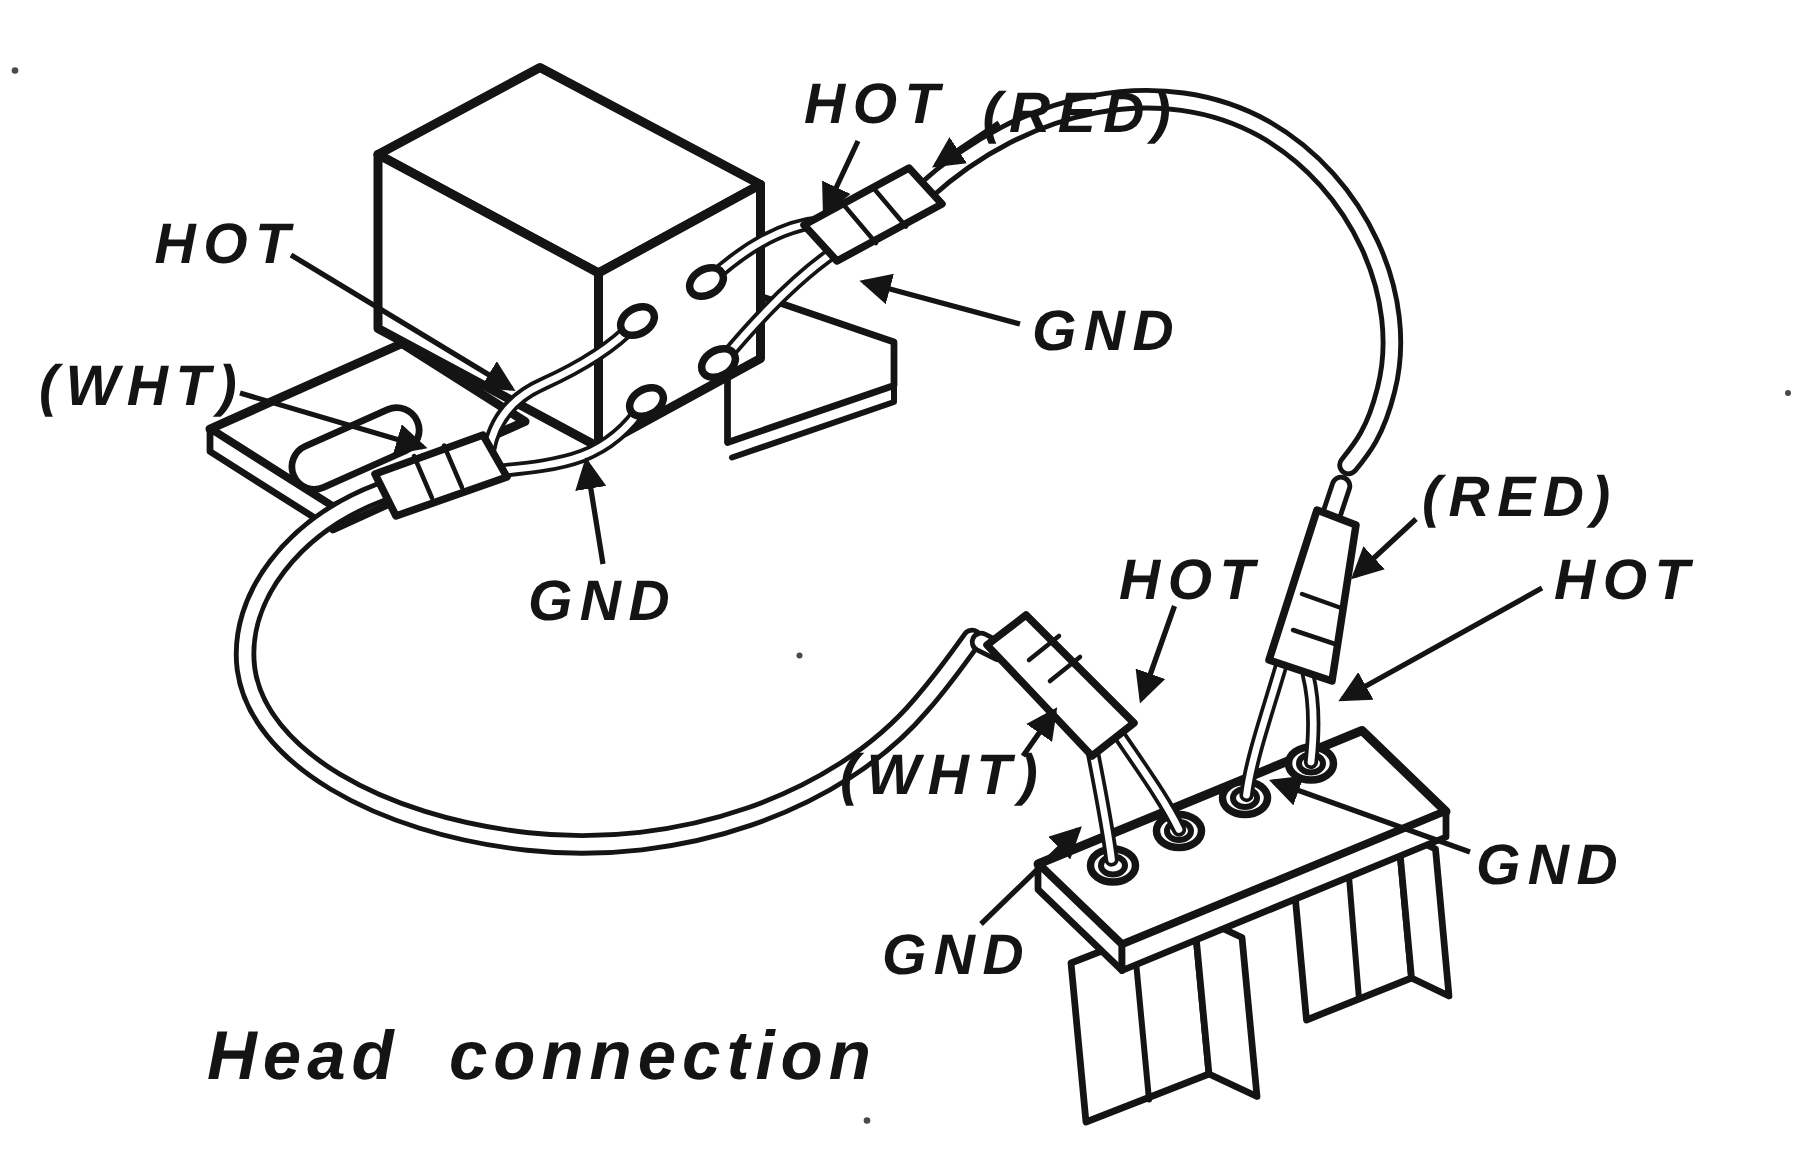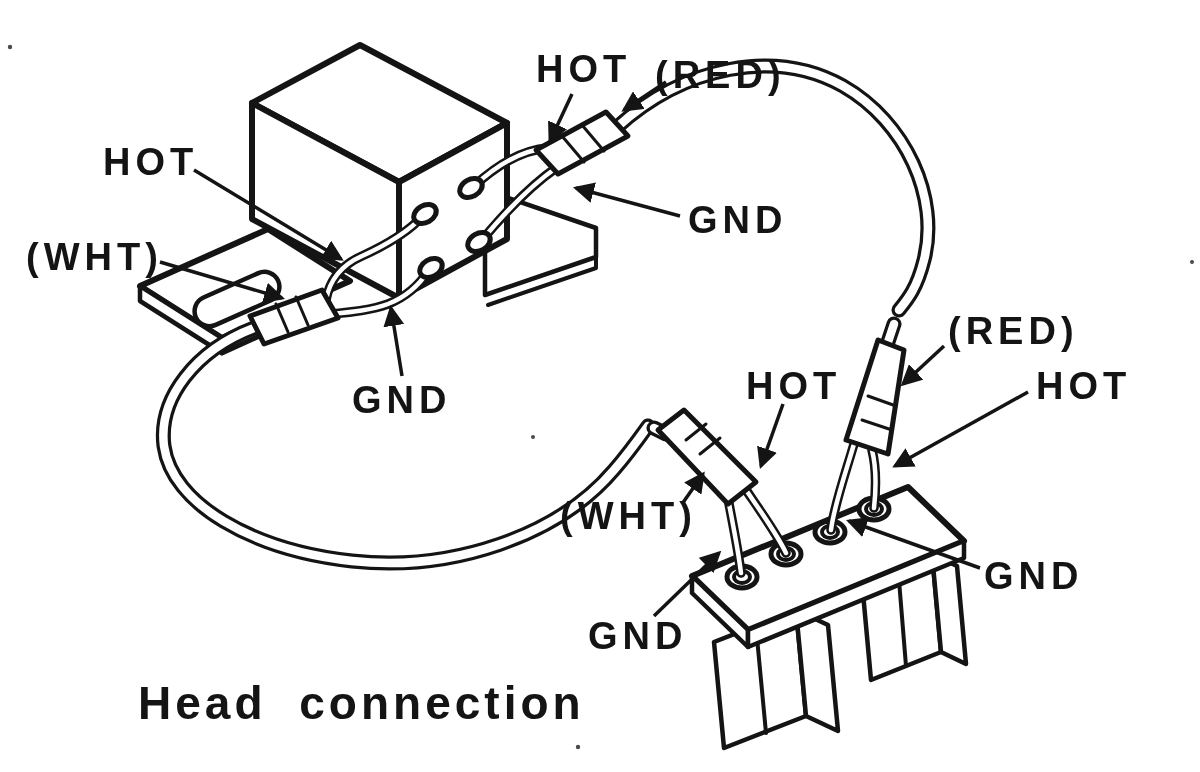--- a/index.html
+++ b/index.html
@@ -2,21 +2,21 @@
 <html><head>
 <meta charset="utf-8">
 <style>
   html, body { margin: 0; padding: 0; }
   body {
     width: 1200px; height: 772px;
     background: #ffffff;
     font-family: "Liberation Sans", sans-serif;
     overflow: hidden;
   }
-  .stage { position: relative; width: 1200px; height: 772px; background: #fff; }
+  .stage { position: relative; width: 1200px; height: 772px; background: #fff; font-style: italic; }
   svg { display: block; }
 
   .face        { fill: #fff; stroke: #141414; stroke-width: 6; stroke-linejoin: round; }
   .face-thin   { fill: #fff; stroke: #141414; stroke-width: 4.5; stroke-linejoin: round; }
   .ink-line    { fill: none; stroke: #141414; stroke-width: 5; stroke-linecap: round; stroke-linejoin: round; }
   .cable-outer { fill: none; stroke: #141414; stroke-width: 15; stroke-linecap: round; }
   .cable-inner { fill: none; stroke: #ffffff; stroke-width: 8.5; stroke-linecap: round; }
   .wire-outer  { fill: none; stroke: #141414; stroke-width: 9.5; stroke-linecap: round; }
   .wire-inner  { fill: none; stroke: #ffffff; stroke-width: 4.5; stroke-linecap: round; }
   .sleeve      { fill: #fff; stroke: #141414; stroke-width: 5; stroke-linejoin: round; }

